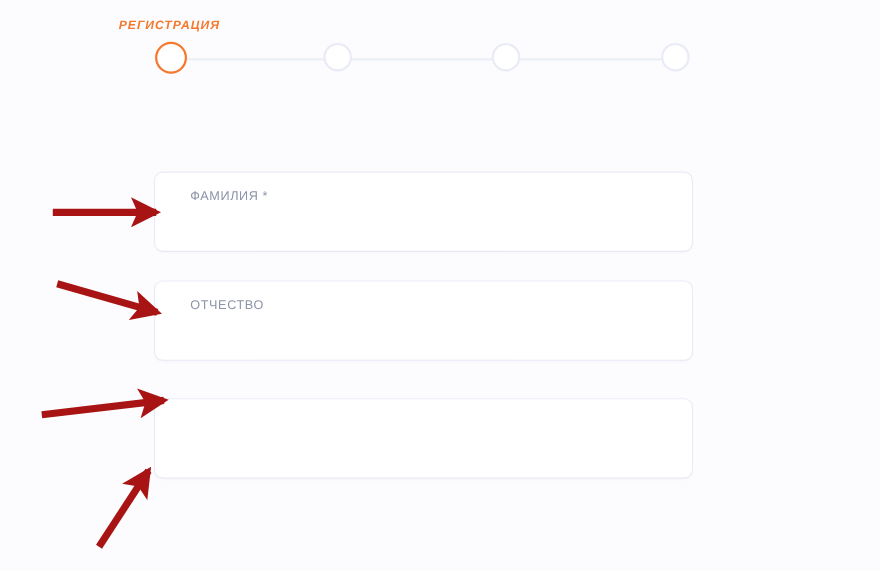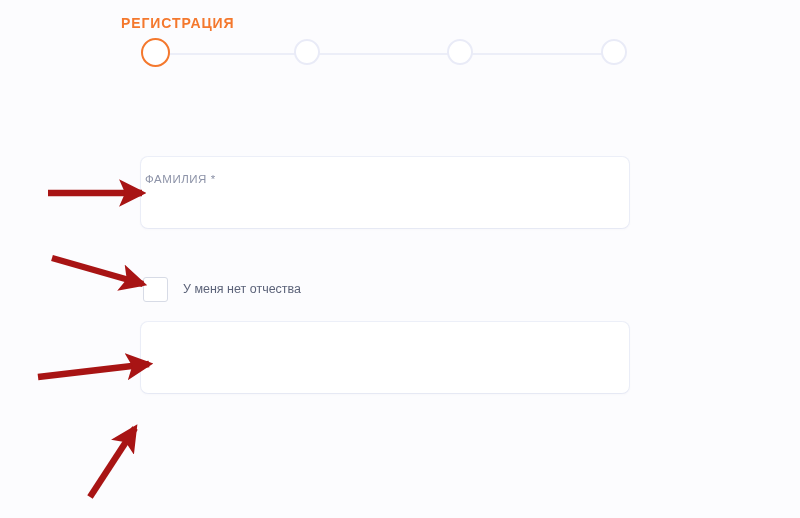--- a/index.html
+++ b/index.html
@@ -19,28 +19,29 @@
   .page {
     position: absolute;
     inset: 0;
     width: 800px;
     height: 518px;
   }
 
   
   .reg-title {
     position: absolute;
-    left: 121px;
+    left: 108px;
     top: 16px;
-    font-size: 14px;
+    font-size: 11px;
     font-weight: bold;
     letter-spacing: 0.9px;
     color: #f4782d;
     white-space: nowrap;
     line-height: 14px;
+    font-style: italic;
   }
 
   
   .stepper {
     position: absolute;
     left: 141px;
     top: 39px;
     width: 489px;
     height: 30px;
   }
@@ -86,21 +87,21 @@
     width: 488px;
     background: #ffffff;
     border-radius: 7px;
     box-shadow: 0 1px 3px rgba(70, 80, 130, 0.055),
                 0 0 0 1px rgba(235, 238, 248, 0.9);
     box-sizing: border-box;
   }
   .field.tall { height: 71px; }
   .field .field-label {
     position: absolute;
-    left: 4px;
+    left: 32px;
     top: 15px;
     font-size: 11.5px;
     letter-spacing: 0.55px;
     color: #8d93a8;
     white-space: nowrap;
     line-height: 14px;
   }
   .field .field-input {
     position: absolute;
     left: 14px;
@@ -171,27 +172,27 @@
     <div class="field tall">
       <div class="field-label">ФАМИЛИЯ *</div>
       <input class="field-input" type="text" value="" placeholder="" style="">
     </div>
 
     <div class="gap-14"></div>
 
 
     <div class="gap-14"></div>
 
+    <div class="field tall">
+      <div class="field-label">ОТЧЕСТВО</div>
+      <input class="field-input" type="text" value="" placeholder="" style="">
+    </div>
 
     <div class="gap-18"></div>
 
-    <div class="check-row">
-      <div class="checkbox-box"></div>
-      <div class="check-label">У меня нет отчества</div>
-    </div>
 
     <div class="gap-18"></div>
 
     <div class="field tall">
       <input class="field-input" type="text" value="" placeholder="" style="">
     </div>
 
   </div>
 
   <svg class="annotations" width="800" height="518" viewBox="0 0 800 518">

